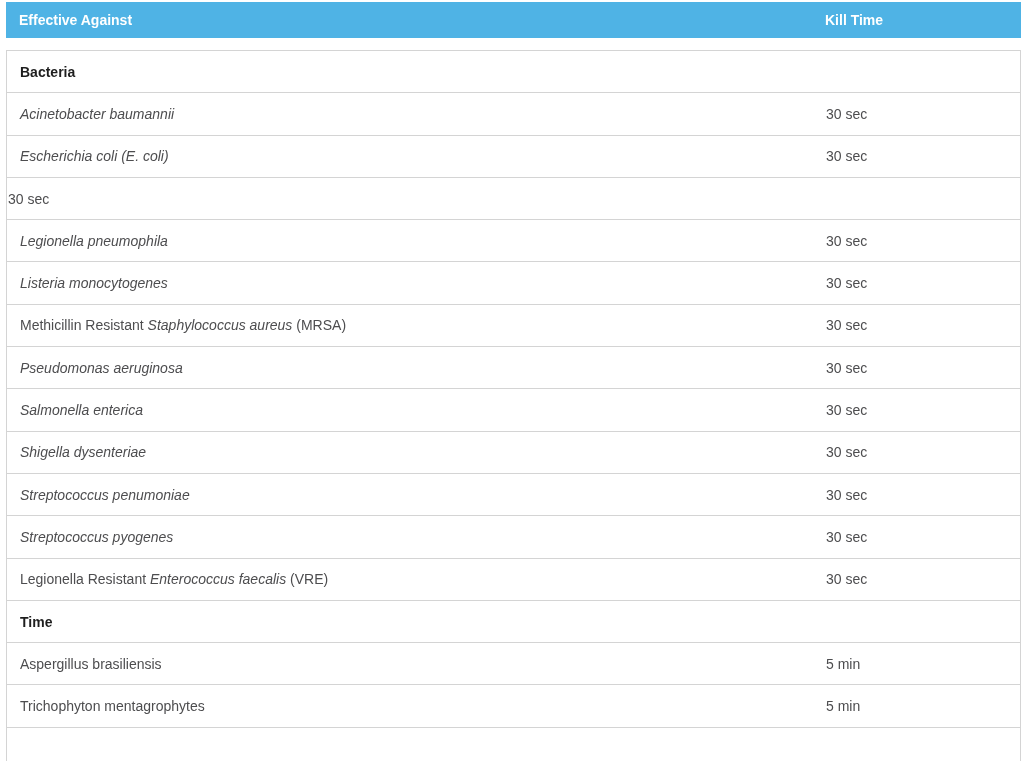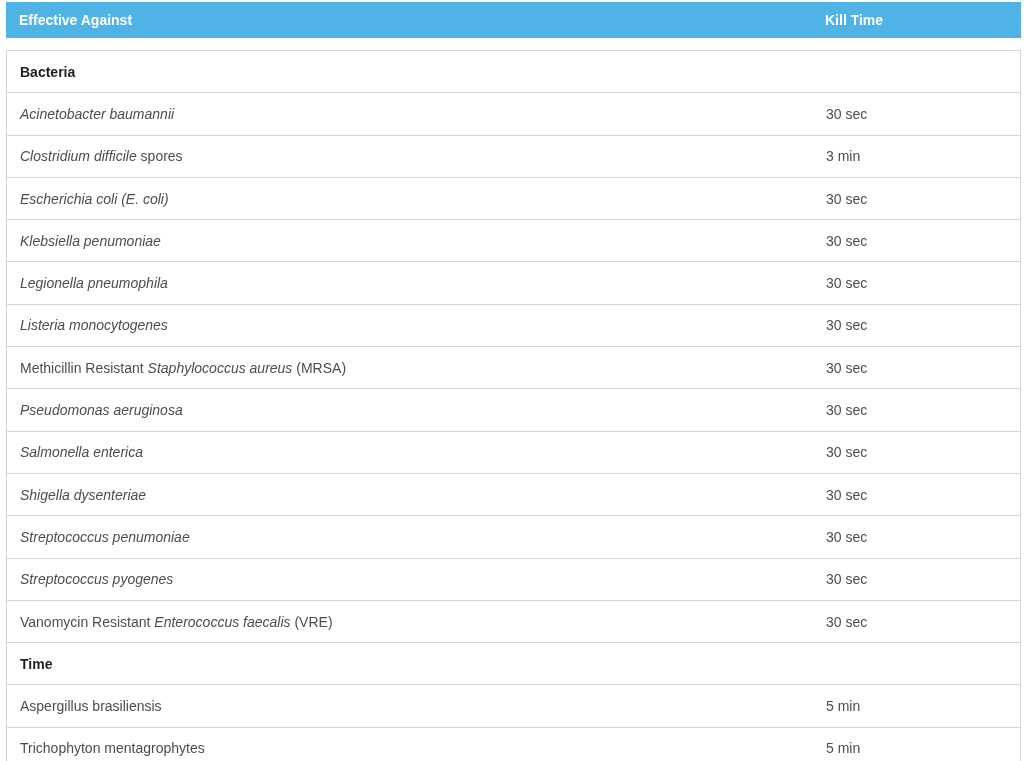--- a/index.html
+++ b/index.html
@@ -68,29 +68,24 @@
   <div class="tbody">
       <div class="row section-row">
         <div class="cell name-cell"><span class="section-title">Bacteria</span></div>
         <div class="cell kill-cell"></div>
       </div>
       <div class="row">
         <div class="cell name-cell"><span class="italic">Acinetobacter baumannii</span></div>
         <div class="cell kill-cell">30 sec</div>
       </div>
       <div class="row">
-        <div class="cell name-cell"><span class="italic">Clostridium difficile</span><span> spores</span></div>
-        <div class="cell kill-cell">3 min</div>
-      </div>
-      <div class="row">
         <div class="cell name-cell"><span class="italic">Escherichia coli (E. coli)</span></div>
         <div class="cell kill-cell">30 sec</div>
       </div>
       <div class="row">
-        <div class="cell name-cell"><span class="italic">Klebsiella penumoniae</span></div>
         <div class="cell kill-cell">30 sec</div>
       </div>
       <div class="row">
         <div class="cell name-cell"><span class="italic">Legionella pneumophila</span></div>
         <div class="cell kill-cell">30 sec</div>
       </div>
       <div class="row">
         <div class="cell name-cell"><span class="italic">Listeria monocytogenes</span></div>
         <div class="cell kill-cell">30 sec</div>
       </div>
@@ -112,21 +107,21 @@
       </div>
       <div class="row">
         <div class="cell name-cell"><span class="italic">Streptococcus penumoniae</span></div>
         <div class="cell kill-cell">30 sec</div>
       </div>
       <div class="row">
         <div class="cell name-cell"><span class="italic">Streptococcus pyogenes</span></div>
         <div class="cell kill-cell">30 sec</div>
       </div>
       <div class="row">
-        <div class="cell name-cell"><span>Vanomycin Resistant </span><span class="italic">Enterococcus faecalis</span><span> (VRE)</span></div>
+        <div class="cell name-cell"><span>Legionella Resistant </span><span class="italic">Enterococcus faecalis</span><span> (VRE)</span></div>
         <div class="cell kill-cell">30 sec</div>
       </div>
       <div class="row section-row">
         <div class="cell name-cell"><span class="section-title">Time</span></div>
         <div class="cell kill-cell"></div>
       </div>
       <div class="row">
         <div class="cell name-cell"><span>Aspergillus brasiliensis</span></div>
         <div class="cell kill-cell">5 min</div>
       </div>

